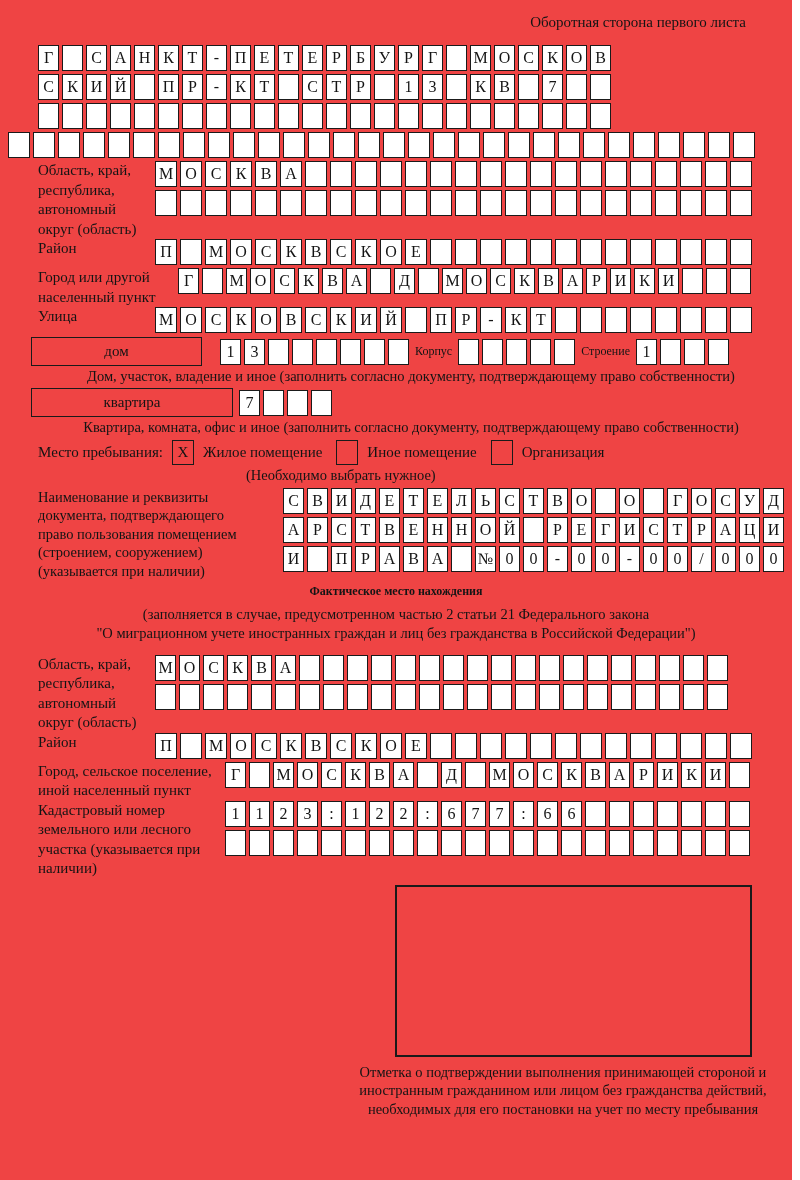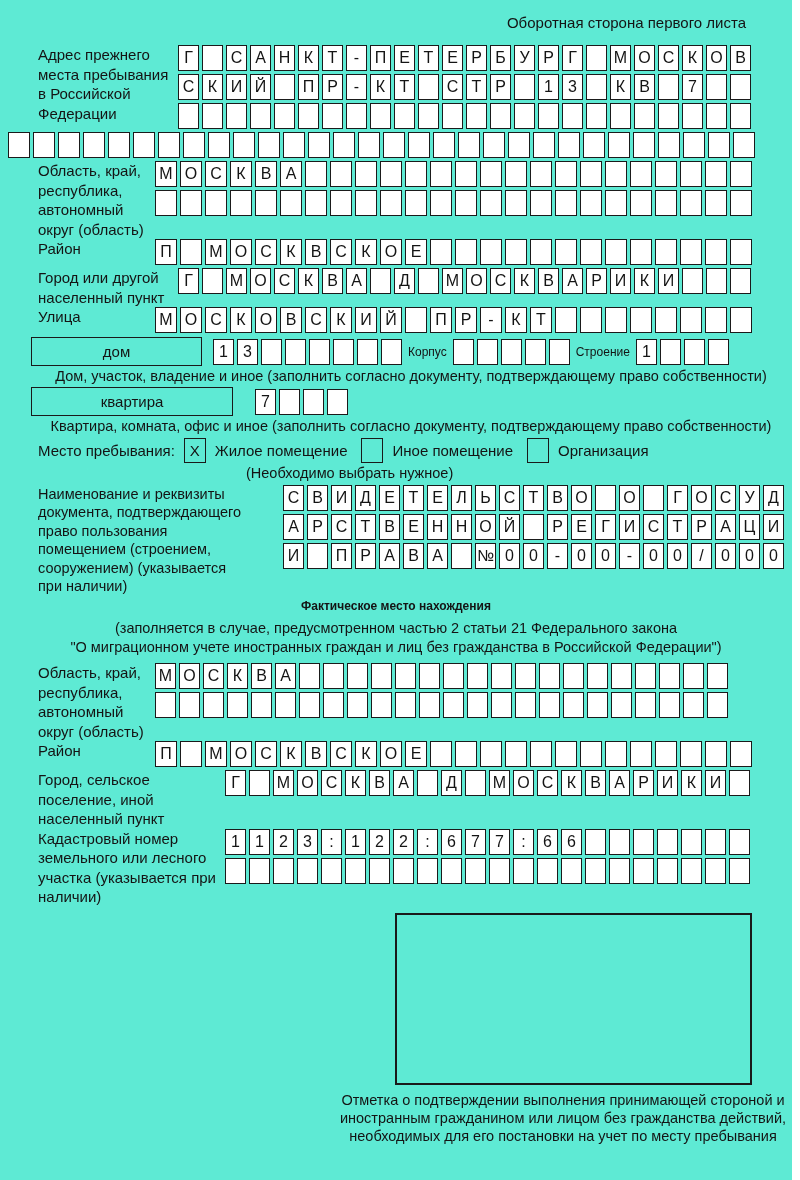--- a/index.html
+++ b/index.html
@@ -1,20 +1,20 @@
 <!DOCTYPE html>
 <html><head>
 <meta charset="utf-8">
 <style>
   html,body { margin:0; padding:0; background:#ffffff; }
   .page {
     width:792px; height:1180px; box-sizing:border-box;
     padding:4px 8px 0 8px; overflow:hidden;
-    font-family:Liberation Sans, sans-serif;
-    color:#141414; background:#5eead4; position:relative;
+    font-family:Liberation Serif, serif;
+    color:#141414; background:#ef4444; position:relative;
   }
   .side-note { text-align:right; font-size:15px; margin:10px 38px 14px 0; }
 
   .field { display:flex; align-items:flex-start; margin-left:30px; }
   .flabel { font-size:15px; line-height:1.3; padding-right:8px; box-sizing:border-box; }
   .w140 { flex:0 0 140px; }
   .w117 { flex:0 0 117px; }
   .w217 { flex:0 0 217px; font-size:14.5px; line-height:1.27; }
   .w187 { flex:0 0 187px; }
 
@@ -29,56 +29,55 @@
 
   .caption { font-size:14.5px; text-align:center; margin:1px 0 2px 0; }
   .caption-left { font-size:14.5px; text-align:center; margin:0 0 3px 30px; }
   .section-title { text-align:center; font-weight:bold; font-size:16.5px; margin:4px 0 6px 0; }
 
   .house-row, .apt-row { display:flex; align-items:center; margin:1px 0 2px 23px; }
   .wide-box {
     box-sizing:border-box; height:29px; border:1.7px solid #1a1a1a;
     display:flex; align-items:center; justify-content:center; font-size:15px;
   }
-  .box-dom { width:171px; margin-right:11px; }
-  .box-kv  { width:202px; margin-right:22px; }
+  .box-dom { width:171px; margin-right:18px; }
+  .box-kv  { width:202px; margin-right:6px; }
   .inline-label { font-size:12px; margin:0 6px; white-space:nowrap; }
   .house-row .cellrow, .apt-row .cellrow { margin-bottom:0; }
 
   .stay-row { display:flex; align-items:center; margin:4px 0 2px 30px; font-size:15px; }
   .checkbox {
     box-sizing:border-box; width:22px; height:25px; border:1.6px solid #1a1a1a;
     display:flex; align-items:center; justify-content:center; font-size:15px; margin:0 9px;
   }
   .opt-gap { margin-left:14px; }
   .stay-caption { font-size:14.5px; margin:0 0 4px 238px; }
 
   .fact-title { text-align:center; font-weight:bold; font-size:12px; margin:4px 0 6px 0; }
   .fact-sub { text-align:center; font-size:14.5px; line-height:1.3; margin:0; }
-  .fact-sub-wrap { margin-bottom:6px; }
+  .fact-sub-wrap { margin-bottom:12px; }
 
   .stamp-box {
     box-sizing:border-box; width:357px; height:172px;
     border:2px solid #1a1a1a; margin:6px 0 6px 387px;
   }
   .stamp-caption {
     width:450px; margin-left:330px; text-align:center;
     font-size:14.5px; line-height:1.27;
   }
   .mb4 { margin-bottom:4px;gap:28px; }
 </style>
 </head>
 <body>
 
 <div class="page">
 
   <div class="side-note">Оборотная сторона первого листа</div>
 
   <div class="field">
-    <div class="flabel w140">Адрес прежнего места пребывания в Российской Федерации</div>
     <div>
       <div class="cellrow sm">
           <span class="cell">Г</span>
           <span class="cell"></span>
           <span class="cell">С</span>
           <span class="cell">А</span>
           <span class="cell">Н</span>
           <span class="cell">К</span>
           <span class="cell">Т</span>
           <span class="cell">-</span>

